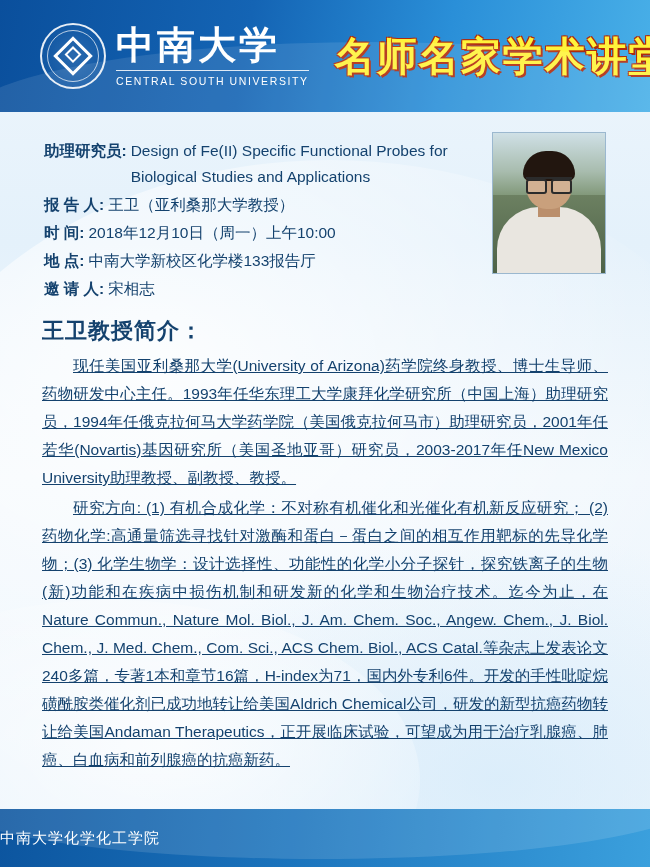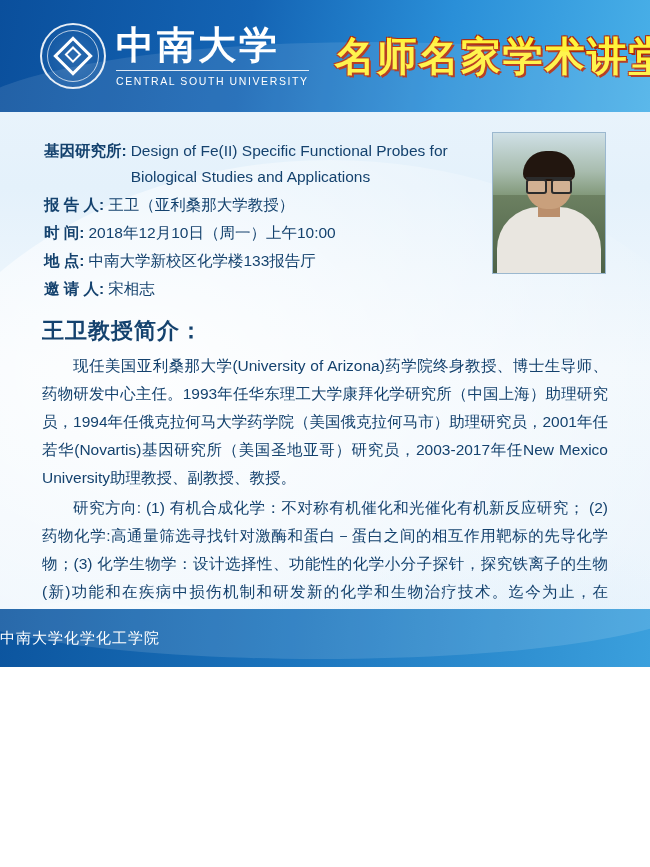--- a/index.html
+++ b/index.html
@@ -10,21 +10,21 @@
     width: 650px;
     height: 867px;
     font-family: "Liberation Sans", sans-serif;
     background: #ffffff;
     overflow: hidden;
   }
 
   .poster {
     position: relative;
     width: 650px;
-    height: 667px;
+    height: 867px;
     background: linear-gradient(180deg, #eef6fc 0%, #e4f1fb 28%, #f2f8fd 55%, #eaf4fc 100%);
     overflow: hidden;
   }
 
   
   .swoosh {
     position: absolute;
     border-radius: 50%;
     pointer-events: none;
   }
@@ -236,20 +236,21 @@
     letter-spacing: 1px;
   }
   .para {
     font-size: 15.5px;
     line-height: 28px;
     text-align: justify;
     text-justify: inter-ideograph;
     text-indent: 2em;
     margin: 0 0 2px 0;
     color: #14426e;
+    text-decoration: underline;
   }
 
   
   .footer {
     position: absolute;
     left: 0; bottom: 0;
     width: 100%;
     height: 58px;
     background: linear-gradient(95deg, #0c559f 0%, #1b74bd 45%, #3ba0dd 100%);
     display: flex;
@@ -292,21 +293,21 @@
         <div class="uni-en">CENTRAL SOUTH UNIVERSITY</div>
       </div>
       <div class="series-title">名师名家学术讲堂</div>
     </div>
   </div>
 
   <div class="info">
     <div class="info-rows">
 
       <div class="info-row">
-        <span class="info-label">基因研究所:</span>
+        <span class="info-label">助理研究员:</span>
         <span class="title-value">Design of Fe(II) Specific Functional Probes for Biological Studies and Applications</span>
       </div>
 
       <div class="info-row">
         <span class="info-label">报 告 人:</span>
         <span class="info-value">王卫（亚利桑那大学教授）</span>
       </div>
 
       <div class="info-row">
         <span class="info-label">时    间:</span>

